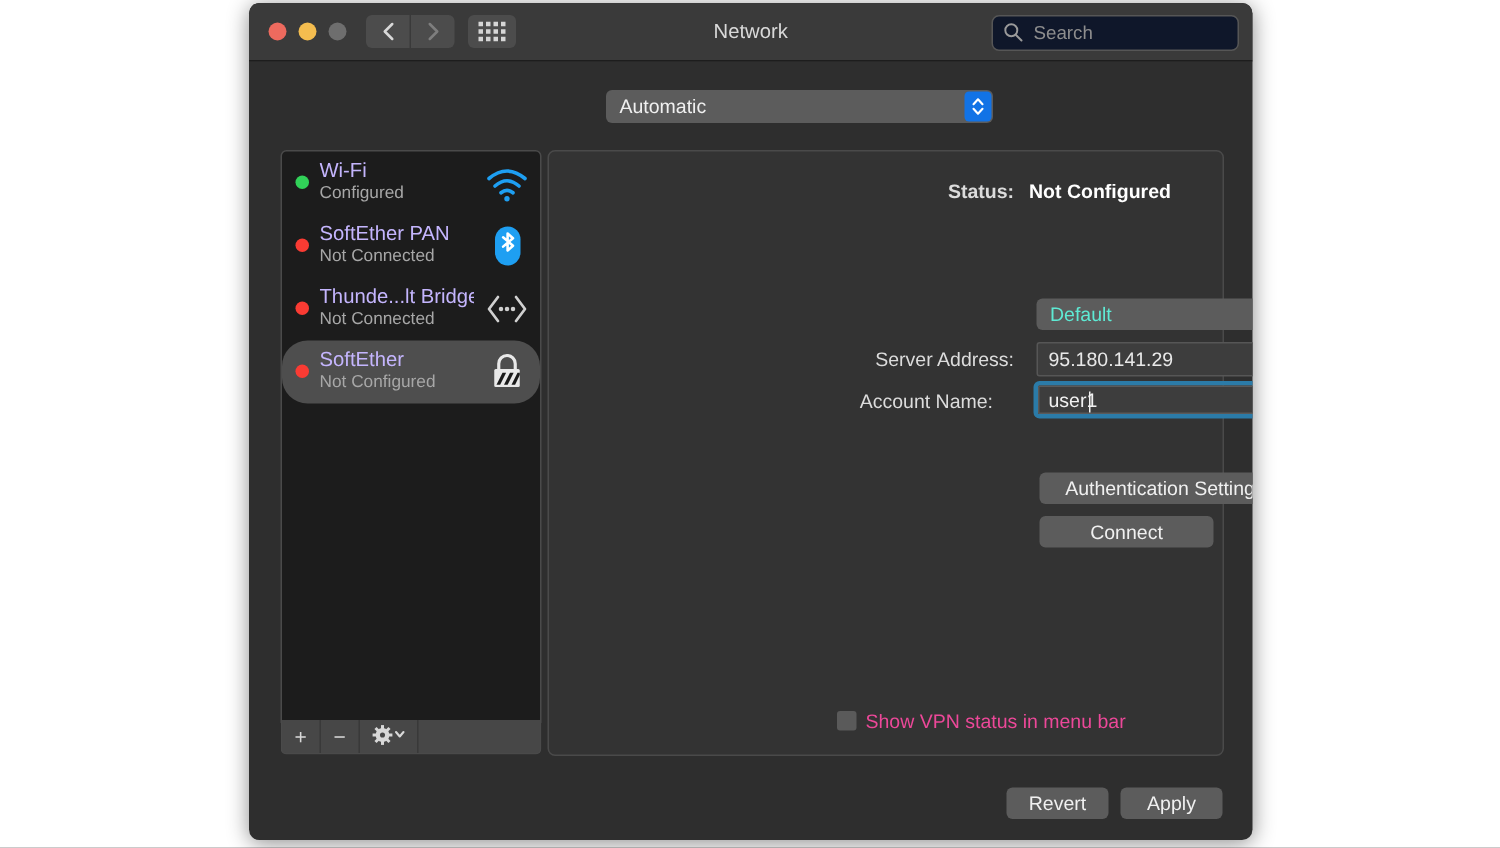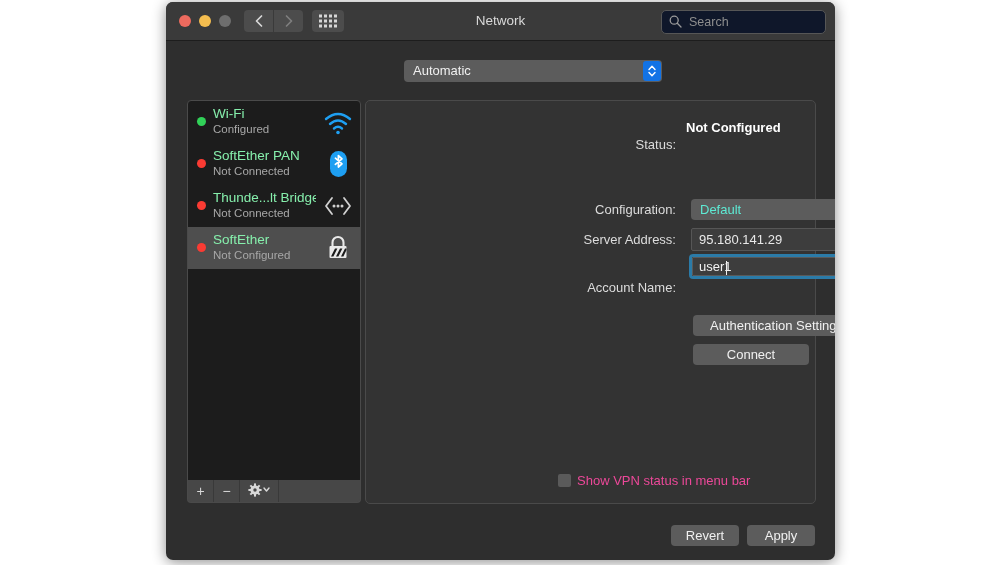--- a/index.html
+++ b/index.html
@@ -151,35 +151,35 @@
     background: #1c1c1c;
     border: 1px solid #4a4a4a;
     border-radius: 4px 4px 0 0;
     overflow: hidden;
   }
   .svc-row {
     position: relative;
     height: 42px;
     padding-left: 0;
   }
-  .svc-row.selected { background: #4e4e4e; }
+  .svc-row.selected { background: #4e4e4e; border-radius: 17px; }
   .svc-dot {
     position: absolute;
     left: 9px; top: 16px;
     width: 9px; height: 9px;
     border-radius: 50%;
   }
   .svc-text {
     position: absolute;
     left: 25px;
     top: 5px;
     right: 44px;
   }
   .svc-name {
-    color: #86efac;
+    color: #c4b5fd;
     font-size: 13.5px;
     line-height: 16px;
     white-space: nowrap;
     overflow: hidden;
   }
   .svc-status {
     color: #a7a7a7;
     font-size: 11.5px;
     line-height: 15px;
     white-space: nowrap;
@@ -233,21 +233,21 @@
     border: 1px solid #4a4a4a;
     border-radius: 5px;
   }
 
   .row-label {
     position: absolute;
     text-align: right;
     color: #dcdcdc;
     font-size: 13px;
   }
-  #status-label  { left: 110px; top: 36px; width: 200px; }
+  #status-label  { left: 110px; top: 19px; width: 200px; font-weight: bold; }
   #status-value  {
     position: absolute;
     left: 320px; top: 19px;
     color: #ffffff;
     font-size: 13px;
     font-weight: bold;
   }
 
   #config-label  { left: 110px; top: 101px; width: 200px; }
   #config-select {
@@ -273,21 +273,21 @@
     border: 1px solid #565656;
     border-radius: 2px;
   }
   #server-value {
     position: absolute;
     left: 7px; top: 3px;
     color: #e8e8e8;
     font-size: 13px;
   }
 
-  #account-label { left: 110px; top: 159px; width: 200px; margin-top: 20px; }
+  #account-label { left: 96px; top: 159px; width: 200px; }
   #account-focus {
     position: absolute;
     left: 323px; top: 153px;
     width: 254px;
     height: 25px;
     border: 3px solid #2b7ba8;
     border-radius: 4px;
     box-sizing: border-box;
   }
   #account-input {
@@ -501,21 +501,20 @@
       </span>
     </div>
     <div class="tb-fill"></div>
   </div>
 
   <div id="panel">
 
     <div id="status-label" class="row-label">Status:</div>
     <div id="status-value">Not Configured</div>
 
-    <div id="config-label" class="row-label">Configuration:</div>
     <div id="config-select">
       <span id="config-value">Default</span>
 
     </div>
 
     <div id="server-label" class="row-label">Server Address:</div>
     <div id="server-input">
       <span id="server-value">95.180.141.29</span>
     </div>
 

